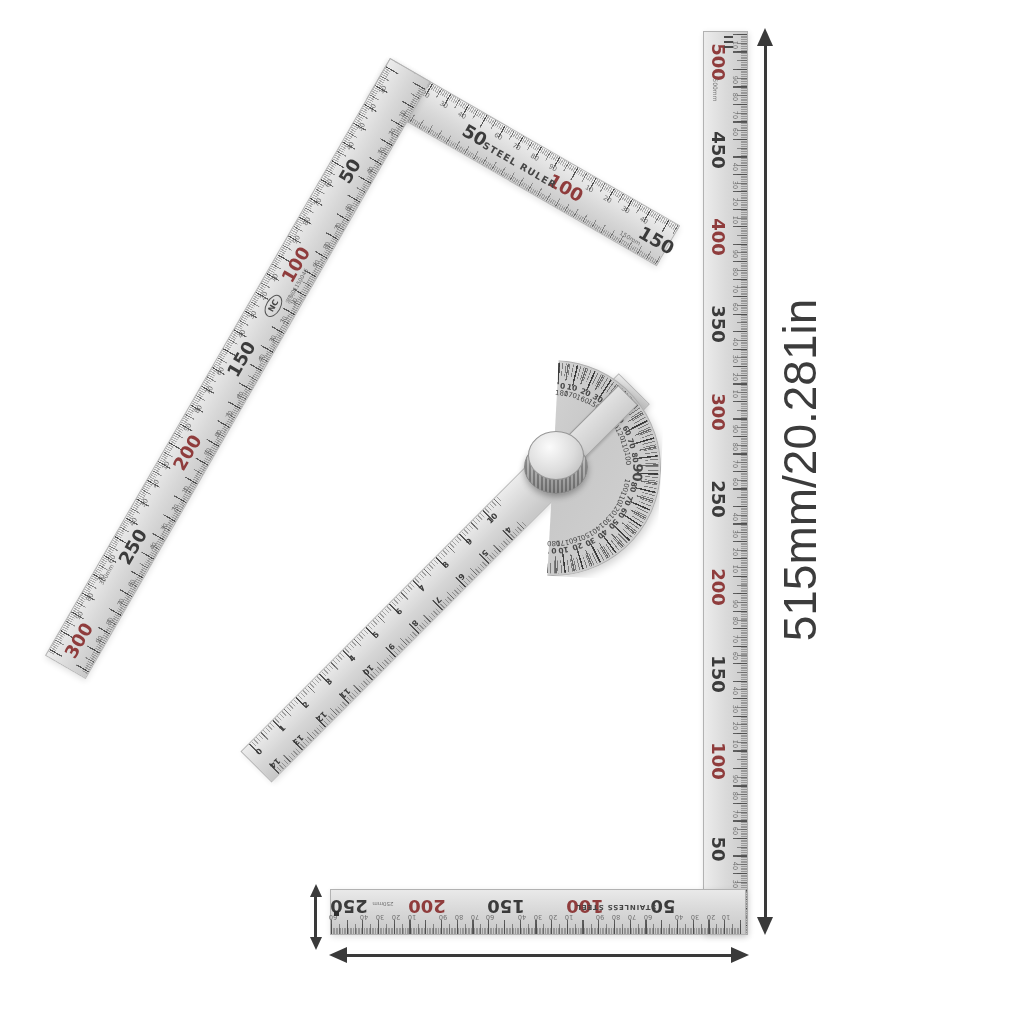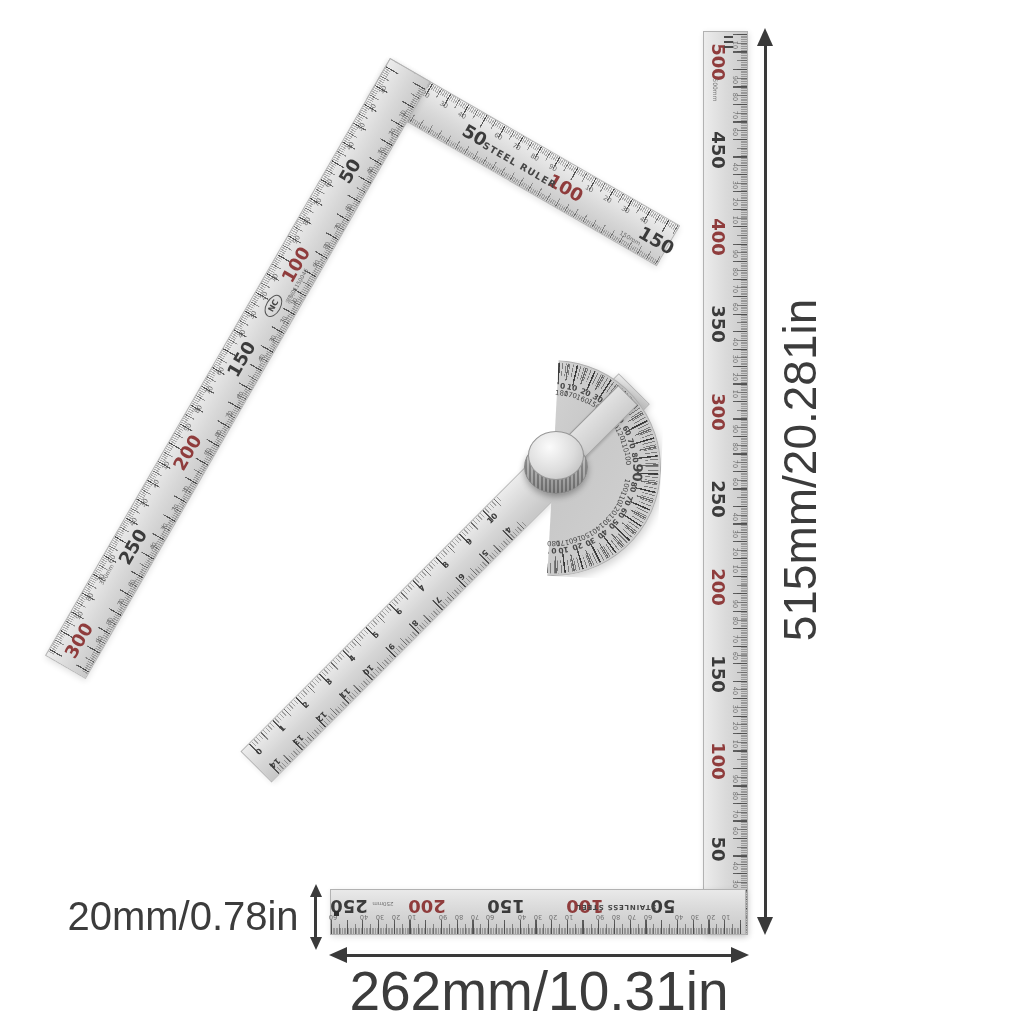--- a/index.html
+++ b/index.html
@@ -413,22 +413,20 @@
     <div class="line-v" style="left:8px;top:14px;height:879px;"></div>
     <div class="ah ah-down" style="left:1px;bottom:0;"></div>
   </div>
   <div class="dim-label" id="lab-height">515mm/20.281in</div>
 
   <div class="abs dim" style="left:329px;top:946px;width:420px;height:19px;">
     <div class="ah ah-left" style="left:0;top:1px;"></div>
     <div class="line-h" style="left:14px;top:8px;width:392px;"></div>
     <div class="ah ah-right" style="right:0;top:1px;"></div>
   </div>
-  <div class="dim-label" id="lab-width">262mm/10.31in</div>
 
   <div class="abs dim" style="left:308px;top:884px;width:15px;height:66px;">
     <div class="ah ah-up small" style="left:1.5px;top:0;"></div>
     <div class="line-v" style="left:6px;top:10px;height:46px;"></div>
     <div class="ah ah-down small" style="left:1.5px;bottom:0;"></div>
   </div>
-  <div class="dim-label" id="lab-thick">20mm/0.78in</div>
 
 </div>
 
 </body></html>

